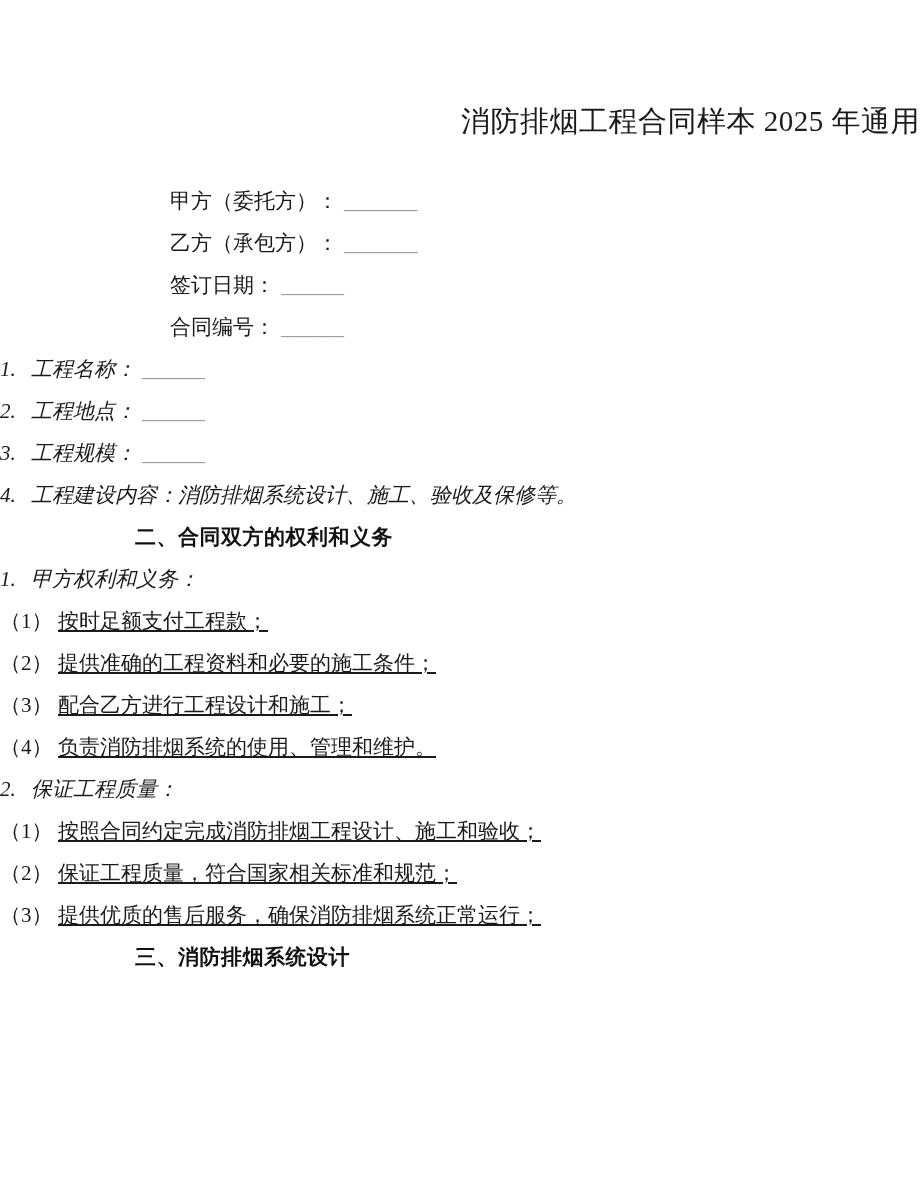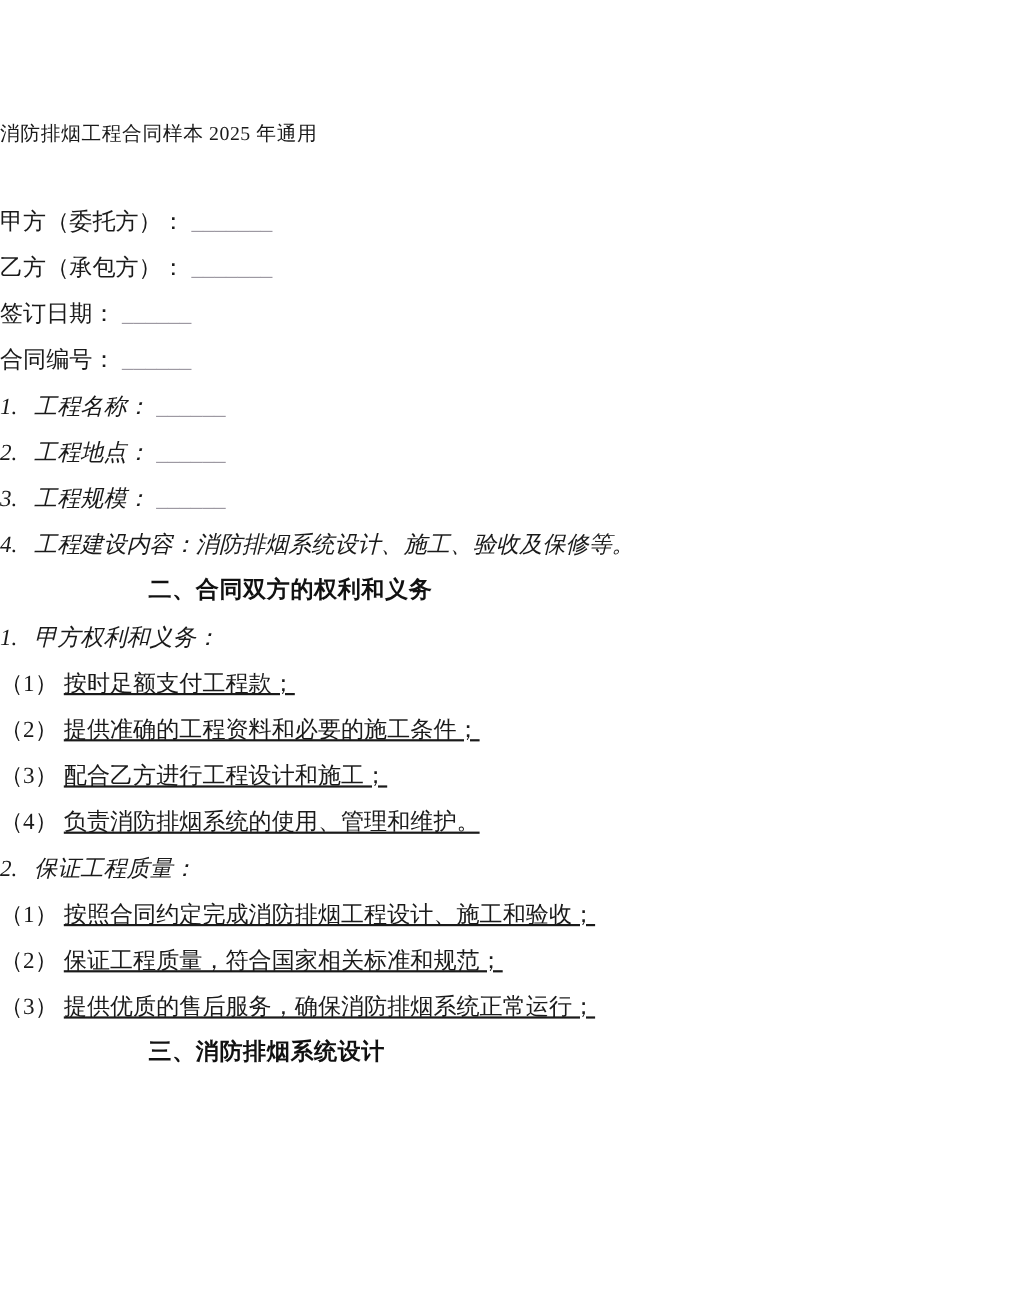--- a/index.html
+++ b/index.html
@@ -14,35 +14,36 @@
     background: #ffffff;
     box-sizing: border-box;
     padding-top: 100px;
     overflow: hidden;
     font-family: "Liberation Serif", "DejaVu Serif", serif;
     color: #1a1a1a;
   }
   .title-line {
     height: 42px;
     line-height: 42px;
-    text-align: left;
-    font-size: 18px;
+    text-align: right;
+    font-size: 29px;
     letter-spacing: 0.5px;
     white-space: nowrap;
   }
   .gap {
     height: 38px;
   }
   .line {
     height: 42px;
     line-height: 42px;
     font-size: 21px;
     white-space: nowrap;
   }
   .field {
+    padding-left: 170px;
     font-family: Liberation Serif, serif;
   }
   .sec-heading {
     padding-left: 135px;
     font-family: "Liberation Sans", "DejaVu Sans", sans-serif;
     font-weight: bold;
     font-size: 21px;
     letter-spacing: 0.5px;
     color: #111111;
   }

